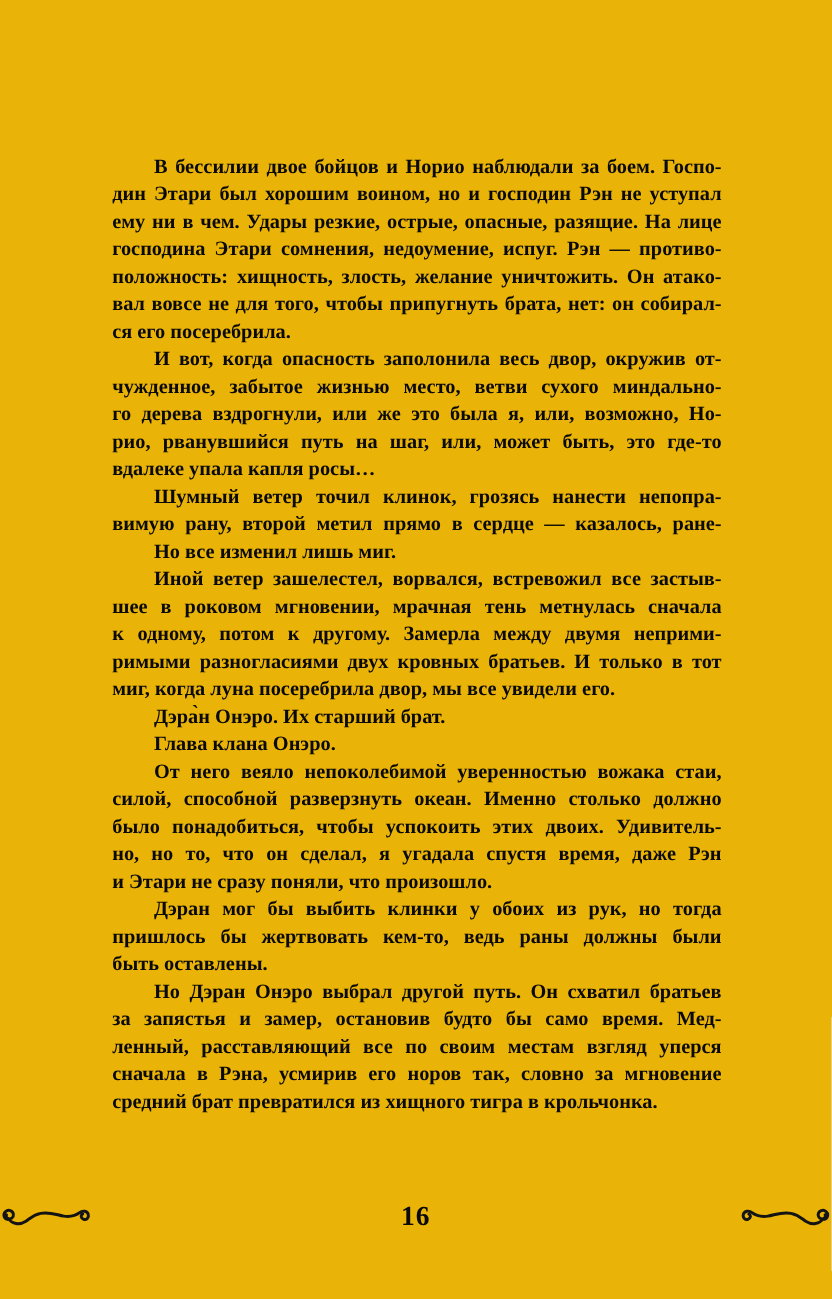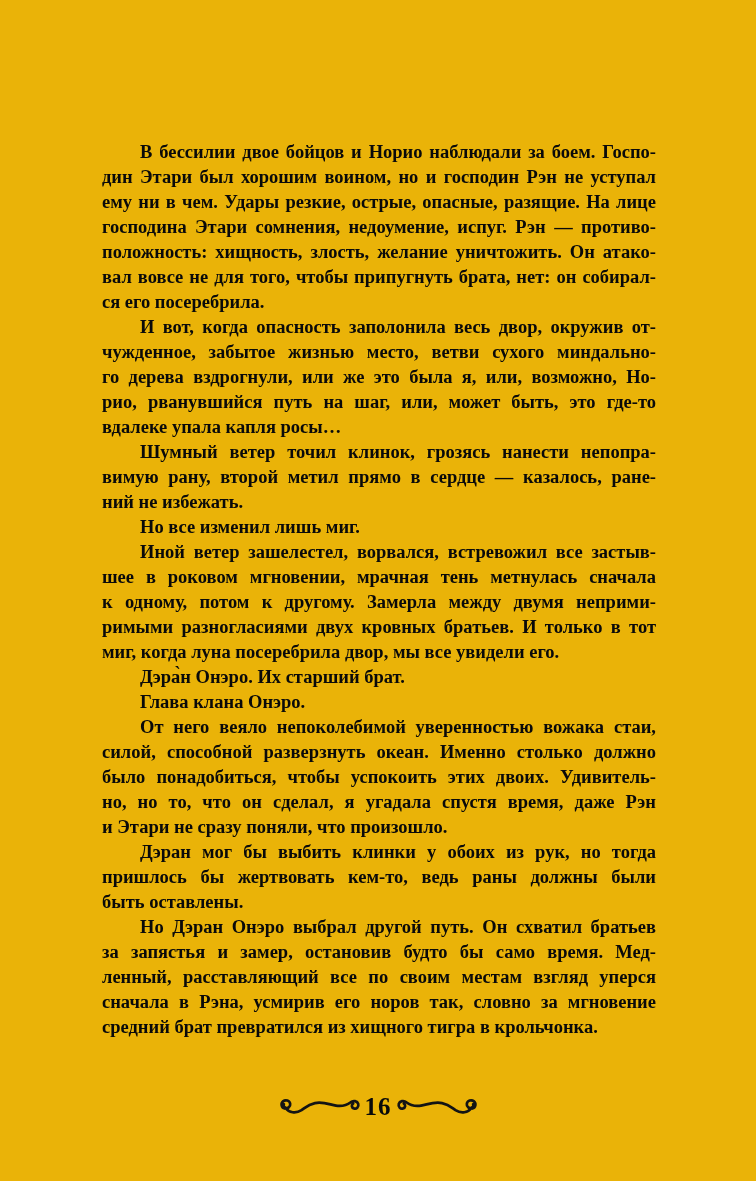--- a/index.html
+++ b/index.html
@@ -34,21 +34,21 @@
   .line.indent {
     text-indent: 38px;
   }
   .footer {
     position: absolute;
     left: 0;
     right: 0;
     top: 1088px;
     height: 36px;
     display: flex;
-    justify-content: center;
+    justify-content: space-between;
     align-items: center;
     gap: 1px;
   }
   .page-number {
     font-size: 25px;
     font-weight: 700;
     color: #0a0a0a;
     letter-spacing: 1px;
     line-height: 1;
     padding: 0 2px;
@@ -70,21 +70,20 @@
       <div class="line">положность: хищность, злость, желание уничтожить. Он атако-</div>
       <div class="line">вал вовсе не для того, чтобы припугнуть брата, нет: он собирал-</div>
       <div class="line last">ся его посеребрила.</div>
       <div class="line indent">И вот, когда опасность заполонила весь двор, окружив от-</div>
       <div class="line">чужденное, забытое жизнью место, ветви сухого миндально-</div>
       <div class="line">го дерева вздрогнули, или же это была я, или, возможно, Но-</div>
       <div class="line">рио, рванувшийся путь на шаг, или, может быть, это где-то</div>
       <div class="line last">вдалеке упала капля росы…</div>
       <div class="line indent">Шумный ветер точил клинок, грозясь нанести непопра-</div>
       <div class="line">вимую рану, второй метил прямо в сердце — казалось, ране-</div>
-      <div class="line last">ний не избежать.</div>
       <div class="line indent last">Но все изменил лишь миг.</div>
       <div class="line indent">Иной ветер зашелестел, ворвался, встревожил все застыв-</div>
       <div class="line">шее в роковом мгновении, мрачная тень метнулась сначала</div>
       <div class="line">к одному, потом к другому. Замерла между двумя неприми-</div>
       <div class="line">римыми разногласиями двух кровных братьев. И только в тот</div>
       <div class="line last">миг, когда луна посеребрила двор, мы все увидели его.</div>
       <div class="line indent last">Дэра̀н Онэро. Их старший брат.</div>
       <div class="line indent last">Глава клана Онэро.</div>
       <div class="line indent">От него веяло непоколебимой уверенностью вожака стаи,</div>
       <div class="line">силой, способной разверзнуть океан. Именно столько должно</div>

